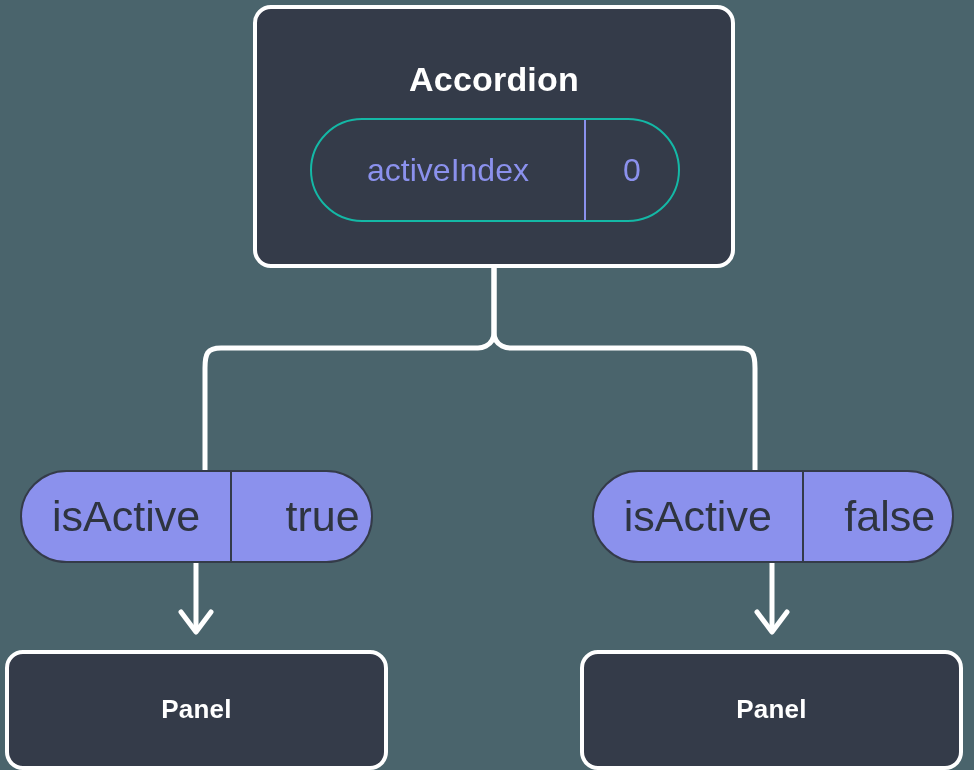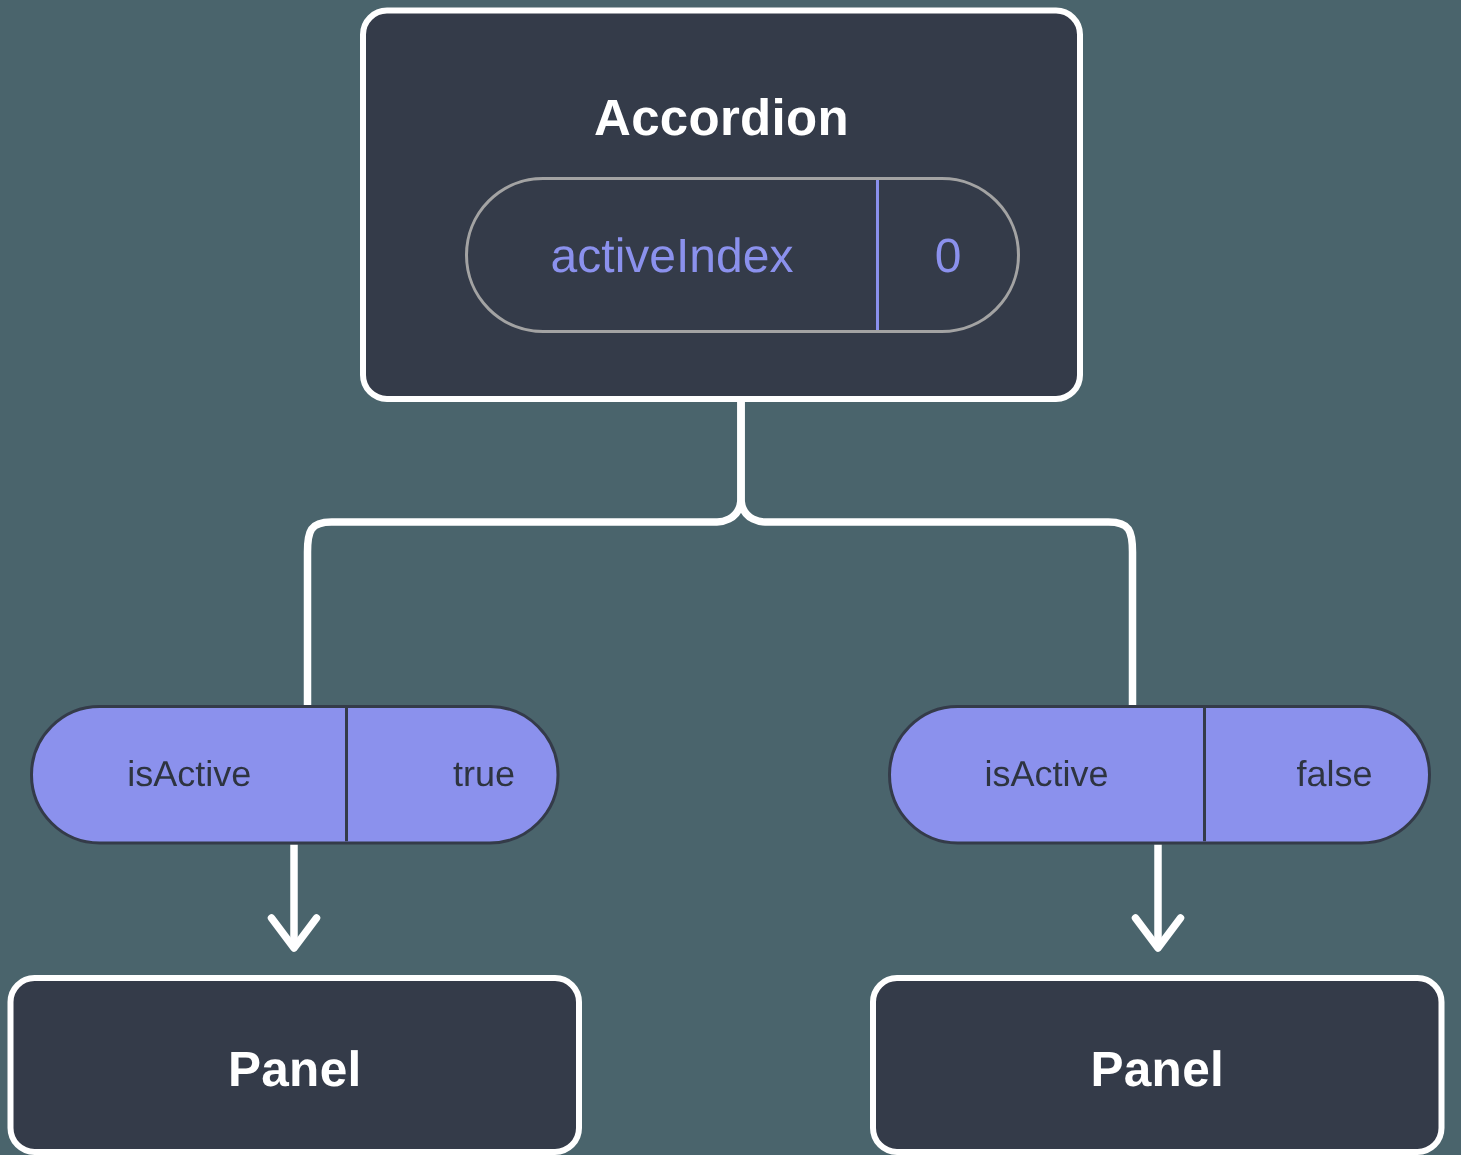--- a/index.html
+++ b/index.html
@@ -42,21 +42,21 @@
     text-align: center;
     color: #ffffff;
     font-size: 34px;
     font-weight: 600;
     letter-spacing: 0.2px;
     white-space: nowrap;
   }
 
   
   #accordion-node {
-    left: 240px;
+    left: 253px;
     top: 5px;
     width: 482px;
     height: 263px;
   }
   #accordion-node .node-title {
     top: 51px;
   }
 
   
   .panel-node {
@@ -67,21 +67,21 @@
     top: 650px;
     width: 383px;
   }
   #panel-right-node {
     left: 580px;
     top: 650px;
     width: 383px;
   }
   .panel-node .node-title {
     top: 40px;
-    font-size: 33px;
+    font-size: 26px;
     font-weight: 600;
   }
 
   
   .pill {
     position: absolute;
     box-sizing: border-box;
     display: flex;
     align-items: stretch;
     border-radius: 999px;
@@ -92,40 +92,40 @@
     display: flex;
     align-items: center;
     justify-content: center;
     white-space: nowrap;
     box-sizing: border-box;
   }
 
   
   .pill-outline {
     background: transparent;
-    border: 2px solid #a3a3a3;
+    border: 2px solid #14b8a6;
   }
   .pill-outline .pill-key,
   .pill-outline .pill-val {
     color: #8b91ed;
     font-size: 32px;
   }
   .pill-outline .pill-val {
     border-left: 2px solid #8b91ed;
   }
 
   
   .pill-filled {
     background: #8b91ed;
     border: 2.5px solid #343b49;
   }
   .pill-filled .pill-key,
   .pill-filled .pill-val {
     color: #2e3440;
-    font-size: 24px;
+    font-size: 43px;
   }
   .pill-filled .pill-val {
     border-left: 2.5px solid #343b49;
   }
 
   
   #state-pill-activeindex {
     left: 310px;
     top: 118px;
     width: 370px;

